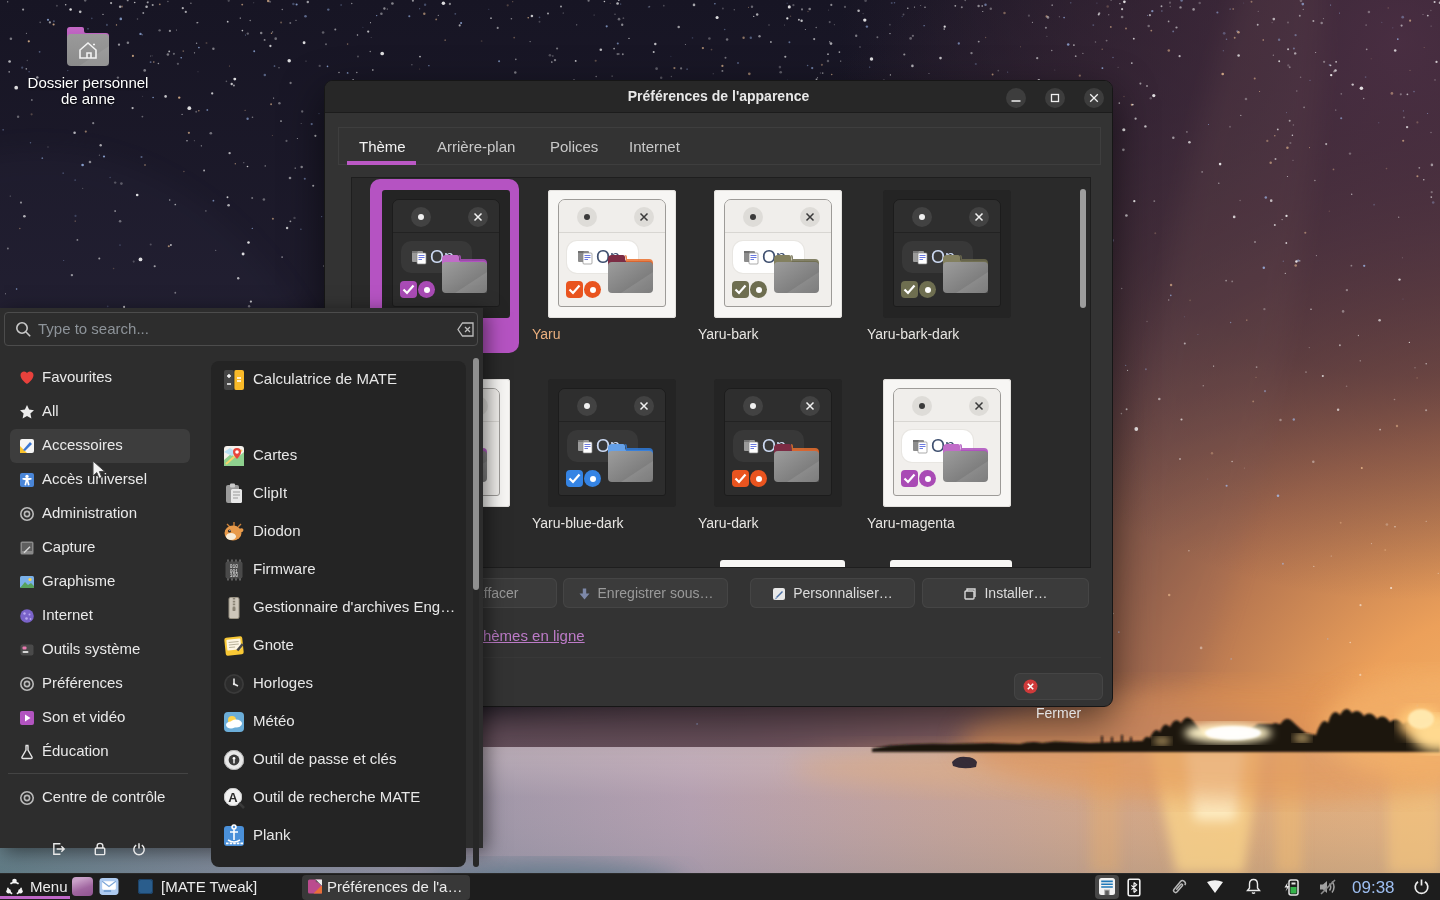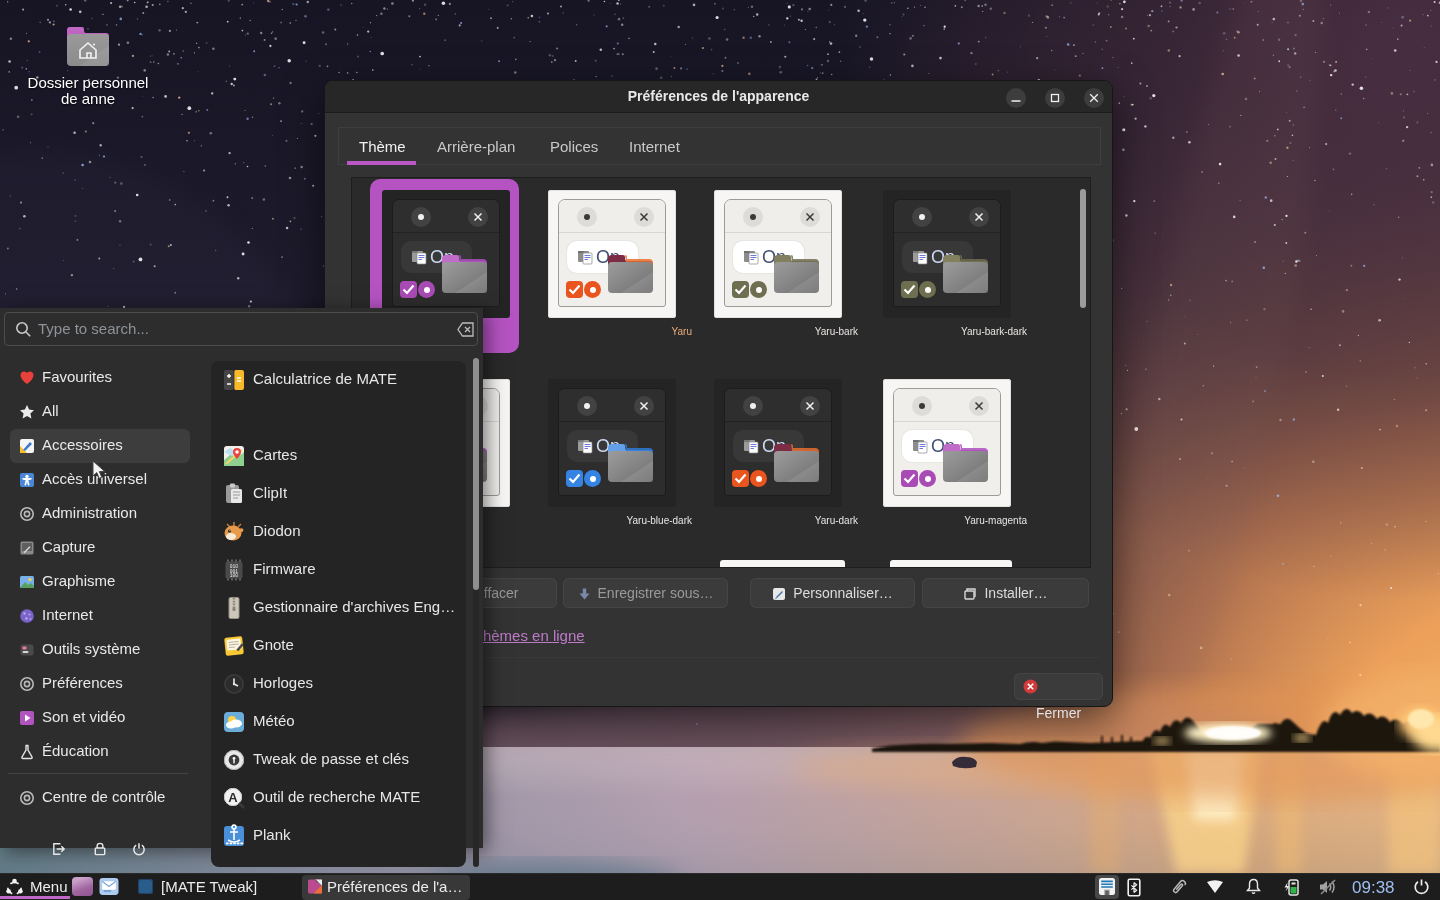--- a/index.html
+++ b/index.html
@@ -39,21 +39,21 @@
 .opchip{position:absolute;left:8px;top:41px;width:71px;height:32px;border-radius:10px;font-size:18px;line-height:32px}
 .light .opchip{background:#ffffff;color:#3f5070;box-shadow:0 0 0 1px #e8e6e2}
 .dark .opchip{background:#383838;color:#ccd9f2}
 .opchip span{position:absolute;left:29px;top:0}
 .opchip svg{position:absolute;left:10px;top:8px}
 .bigfolder{position:absolute;left:48px;top:51px}
 .chk{position:absolute;left:7px;top:81px;width:17px;height:17px;border-radius:4px}
 .rad{position:absolute;left:25px;top:81px;width:17px;height:17px;border-radius:50%}
 .rad i{position:absolute;left:5.5px;top:5.5px;width:6px;height:6px;border-radius:50%;background:#fff}
 .chk svg{position:absolute;left:2px;top:3px}
-.clabel{position:absolute;width:160px;text-align:right;font-size:10px;color:#e7e5e2;height:18px}
+.clabel{position:absolute;width:160px;text-align:left;font-size:14px;color:#e7e5e2;height:18px}
 .strip{position:absolute;top:382px;height:9px;background:#f7f6f4;border-radius:3px 3px 0 0}
 #vscroll{position:absolute;left:728px;top:11px;width:6px;height:119px;background:#9d9d9d;border-radius:3px}
 
 .gbtn{position:absolute;top:497px;height:30px;background:#3b3b3b;border-radius:6px;color:#dcdcdc;font-size:14px;text-align:center;line-height:30px;box-shadow:0 0 0 1px #454545 inset}
 .gbtn svg{vertical-align:-3px;margin-right:7px}
 #link{position:absolute;left:72px;top:546px;font-size:15px;color:#bd7bc8;text-decoration:underline}
 #sep{position:absolute;left:13px;top:576px;width:763px;height:1px;background:#2a2a2a;border-bottom:1px solid #3c3c3c;opacity:.6}
 #fermer{position:absolute;left:689px;top:592px;width:89px;height:27px;background:#3b3b3b;border-radius:6px;color:#e2e2e2;font-size:14px;line-height:27px;box-shadow:0 0 0 1px #454545 inset}
 
 #menu{position:absolute;left:0;top:308px;width:483px;height:540px;background:#2d2d2d;box-shadow:4px 4px 18px rgba(0,0,0,.5)}
@@ -2067,21 +2067,21 @@
           <span class="tx">Météo</span>
         </div>
         <div class="app" style="top:380px">
           <span class="ic"><svg width="24" height="24" viewBox="0 0 24 24">
               <circle cx="12" cy="12" r="10" fill="#e8e8e8"></circle>
               <circle cx="12" cy="12" r="9.6" fill="none" stroke="#b0b0b0" stroke-width="1"></circle>
               <circle cx="12" cy="12" r="5.4" fill="#3a3a3a"></circle>
               <circle cx="12" cy="10.5" r="1.4" fill="#fff"></circle>
               <rect x="11.3" y="12" width="1.4" height="3.4" fill="#fff"></rect>
             </svg></span>
-          <span class="tx">Tweak de passe et clés</span>
+          <span class="tx">Outil de passe et clés</span>
         </div>
         <div class="app" style="top:418px">
           <span class="ic"><svg width="24" height="24" viewBox="0 0 24 24">
               <circle cx="11" cy="11" r="9" fill="#f2f2f2"></circle>
               <circle cx="11" cy="11" r="8.6" fill="none" stroke="#c9c9c9" stroke-width="1"></circle>
               <text x="11" y="15.5" font-size="13" font-weight="bold" fill="#2c2c2c" text-anchor="middle" font-family="Liberation Sans">A</text>
               <path d="M17,17 L22,22" stroke="#3a3a3a" stroke-width="2.6"></path>
             </svg></span>
           <span class="tx">Outil de recherche MATE</span>
         </div>

